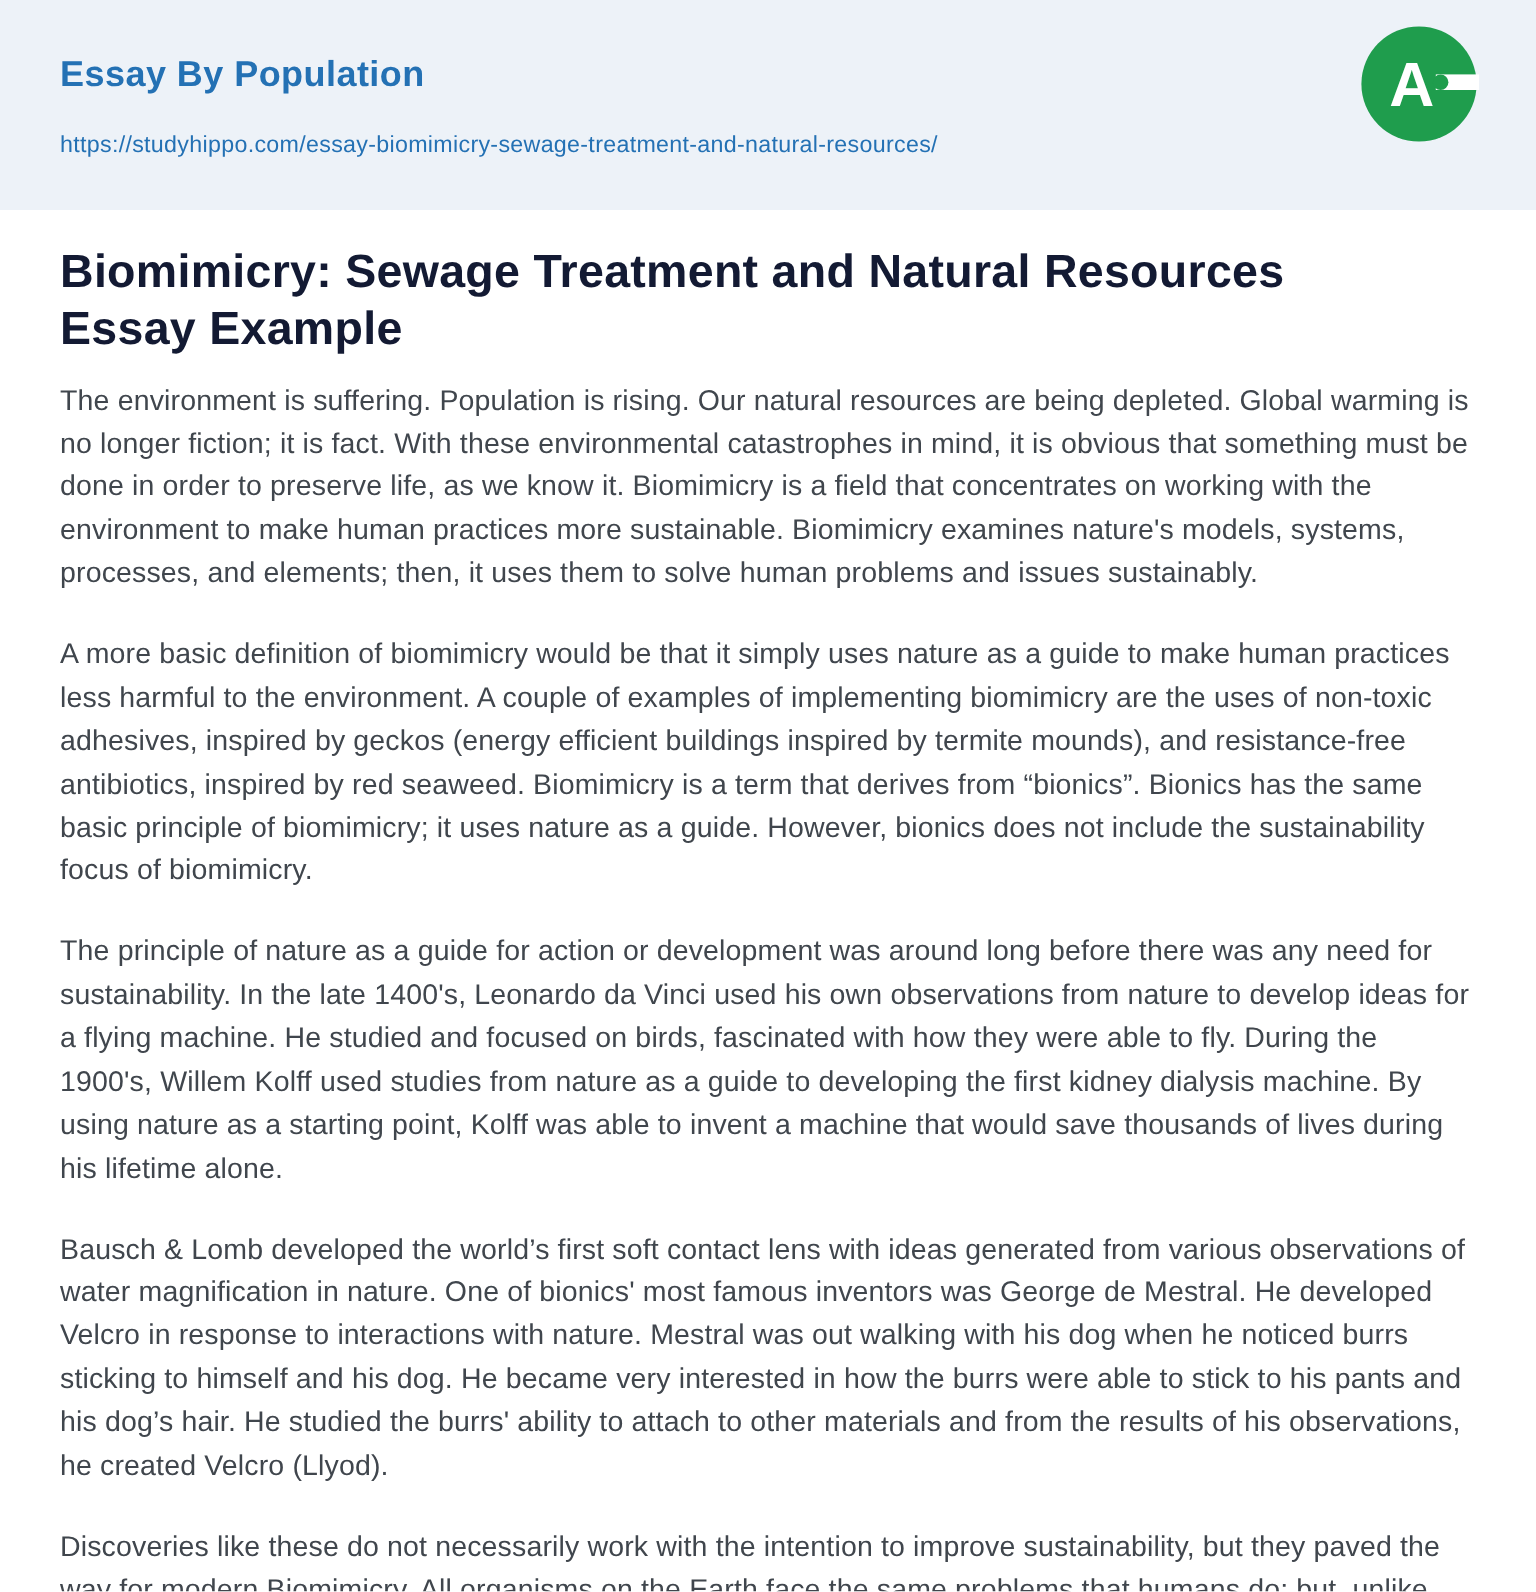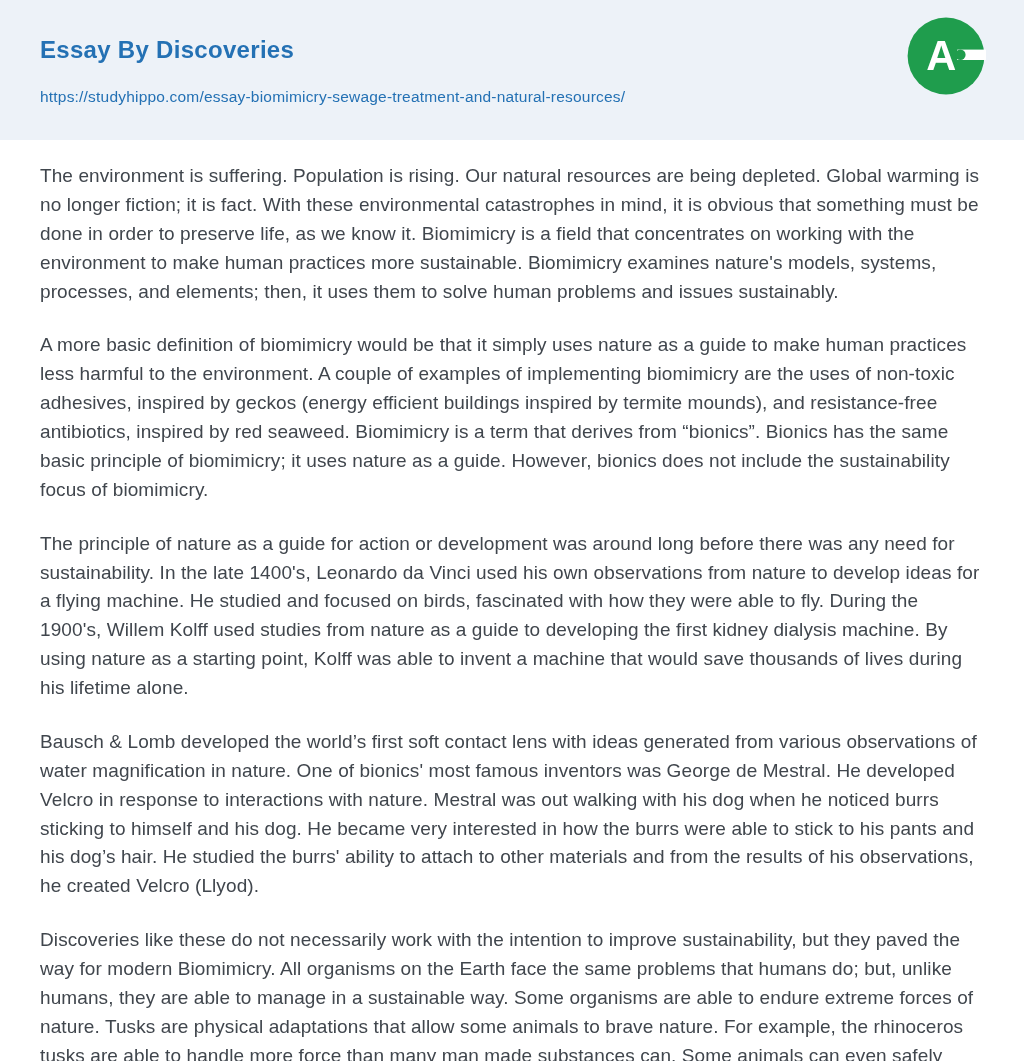--- a/index.html
+++ b/index.html
@@ -65,33 +65,34 @@
     letter-spacing: 0.1px;
   }
   .paragraph:last-child { margin-bottom: 0; }
 </style>
 </head>
 <body>
 
 <div class="page">
 
   <div class="header">
-    <div class="site-title">Essay By Discoveries</div>
+    <div class="site-title">Essay By Population</div>
     <a class="url-link">https://studyhippo.com/essay-biomimicry-sewage-treatment-and-natural-resources/</a>
     <div class="logo">
       <svg viewBox="0 0 100 100" aria-hidden="true">
         <circle cx="50" cy="50" r="48" fill="#1f9d4d"></circle>
         <rect x="64" y="42" width="36" height="13" fill="#ffffff"></rect>
         <circle cx="68" cy="48.5" r="6.5" fill="#1f9d4d"></circle>
         <text x="44" y="68" text-anchor="middle" font-family="Liberation Sans, DejaVu Sans, sans-serif" font-size="52" font-weight="bold" fill="#ffffff">A</text>
       </svg>
     </div>
   </div>
 
   <div class="content">
+    <h1 class="article-title">Biomimicry: Sewage Treatment and Natural Resources Essay Example</h1>
 
     <p class="paragraph">The environment is suffering. Population is rising. Our natural resources are being depleted. Global warming is no longer fiction; it is fact. With these environmental catastrophes in mind, it is obvious that something must be done in order to preserve life, as we know it. Biomimicry is a field that concentrates on working with the environment to make human practices more sustainable. Biomimicry examines nature's models, systems, processes, and elements; then, it uses them to solve human problems and issues sustainably.</p>
     <p class="paragraph">A more basic definition of biomimicry would be that it simply uses nature as a guide to make human practices less harmful to the environment. A couple of examples of implementing biomimicry are the uses of non-toxic adhesives, inspired by geckos (energy efficient buildings inspired by termite mounds), and resistance-free antibiotics, inspired by red seaweed. Biomimicry is a term that derives from “bionics”. Bionics has the same basic principle of biomimicry; it uses nature as a guide. However, bionics does not include the sustainability focus of biomimicry.</p>
     <p class="paragraph">The principle of nature as a guide for action or development was around long before there was any need for sustainability. In the late 1400's, Leonardo da Vinci used his own observations from nature to develop ideas for a flying machine. He studied and focused on birds, fascinated with how they were able to fly. During the 1900's, Willem Kolff used studies from nature as a guide to developing the first kidney dialysis machine. By using nature as a starting point, Kolff was able to invent a machine that would save thousands of lives during his lifetime alone.</p>
     <p class="paragraph">Bausch &amp; Lomb developed the world’s first soft contact lens with ideas generated from various observations of water magnification in nature. One of bionics' most famous inventors was George de Mestral. He developed Velcro in response to interactions with nature. Mestral was out walking with his dog when he noticed burrs sticking to himself and his dog. He became very interested in how the burrs were able to stick to his pants and his dog’s hair. He studied the burrs' ability to attach to other materials and from the results of his observations, he created Velcro (Llyod).</p>
     <p class="paragraph">Discoveries like these do not necessarily work with the intention to improve sustainability, but they paved the way for modern Biomimicry. All organisms on the Earth face the same problems that humans do; but, unlike humans, they are able to manage in a sustainable way. Some organisms are able to endure extreme forces of nature. Tusks are physical adaptations that allow some animals to brave nature. For example, the rhinoceros tusks are able to handle more force than many man made substances can. Some animals can even safely distribute energy, such as the electric eel.</p>
     <p class="paragraph">All trees can manage water movement easily. Also, nature produces many bright and extravagant colors that could be used in sustaina</p>
   </div>
 
 </div>

